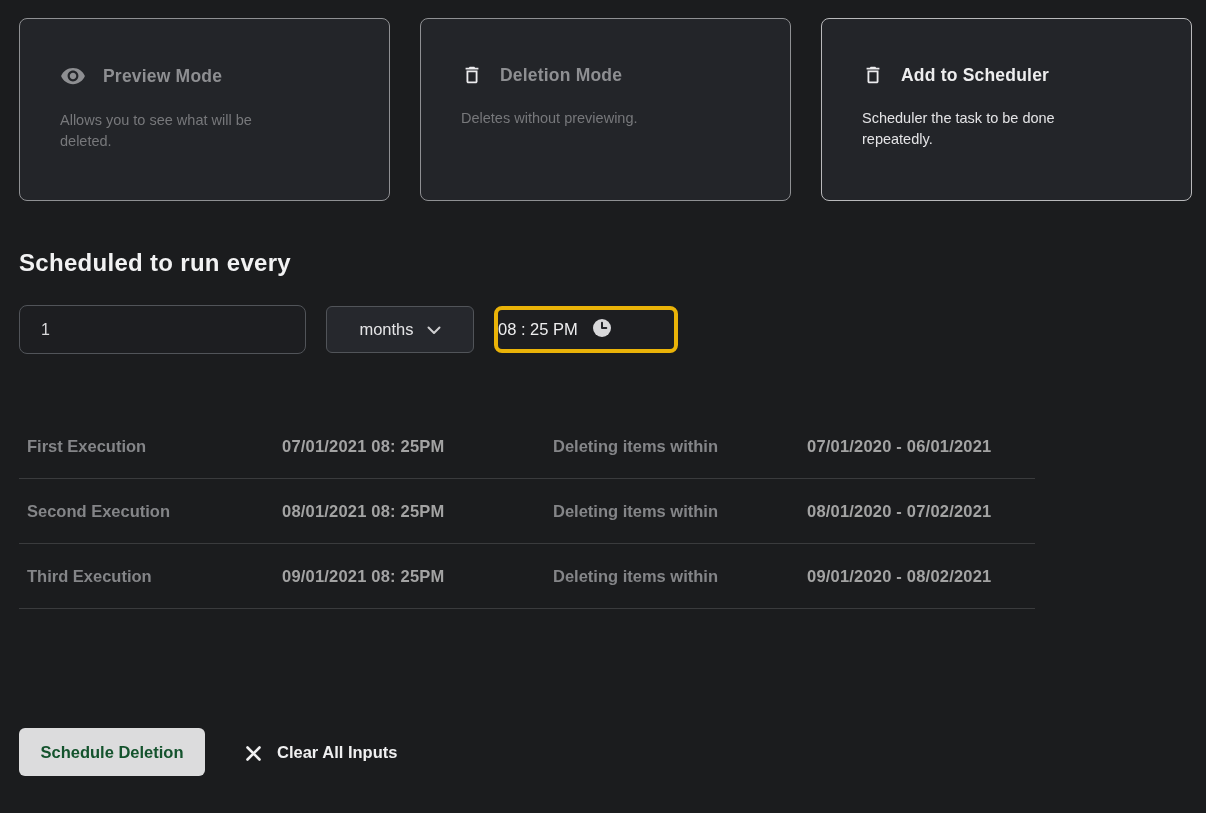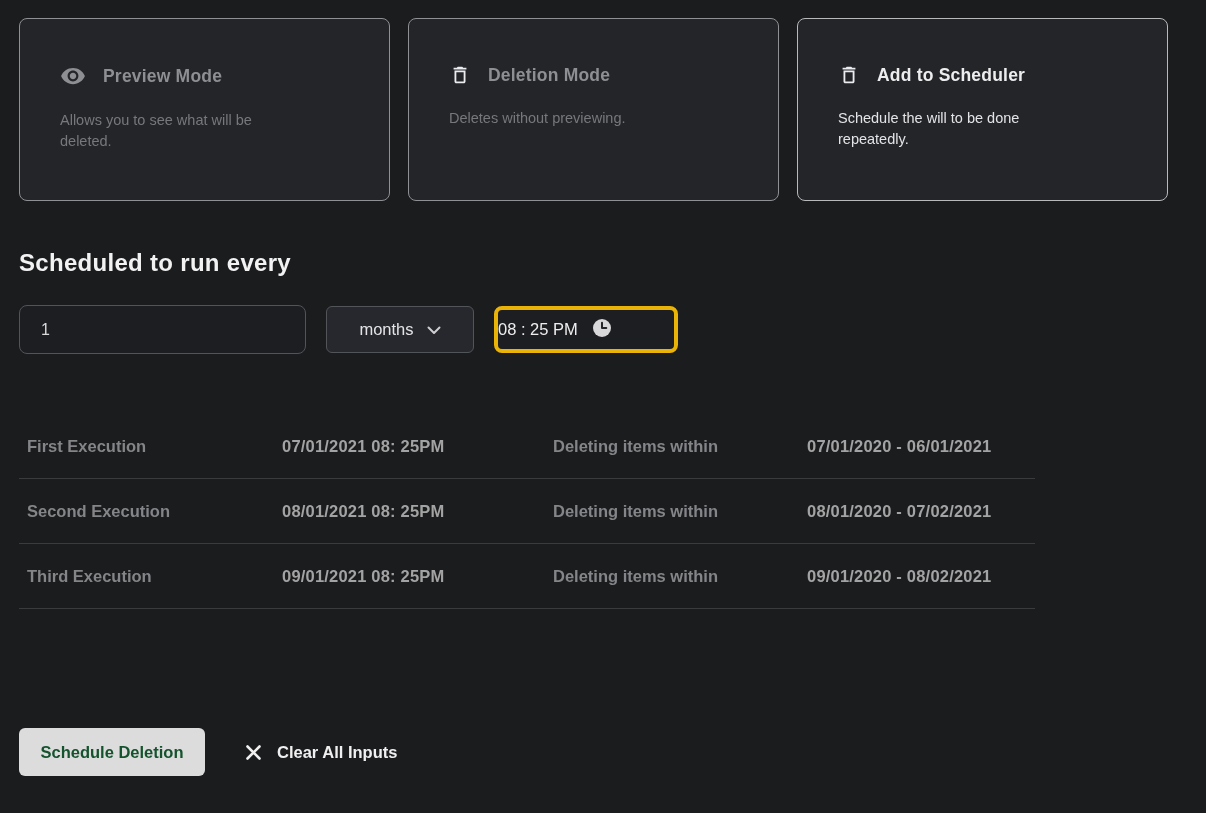--- a/index.html
+++ b/index.html
@@ -5,21 +5,21 @@
   html,body{margin:0;padding:0;}
   body{
     width:1206px;height:813px;overflow:hidden;
     background:#1b1c1e;
     font-family:"Liberation Sans","DejaVu Sans",sans-serif;
     -webkit-font-smoothing:antialiased;
   }
   .page{padding:18px 0 0 19px;}
 
   
-  .mode-cards{display:flex;gap:18px;border-radius:13px;}
+  .mode-cards{display:flex;gap:30px;border-radius:13px;}
   .mode-card{
     box-sizing:border-box;width:371px;height:183px;
     background:#232529;border:1px solid #8f9093;border-radius:8px;
     padding:44px 28px 0 40px;cursor:pointer;
   }
   .mode-card.active{border-color:#b9b9bb;}
   .card-head{display:flex;align-items:center;gap:17px;}
   .card-head .icon{display:flex;align-items:center;}
   .icon-muted svg path{fill:#8e8f92;}
   .icon-bright svg path{fill:#ececee;}
@@ -64,21 +64,21 @@
   .exec-datetime,.exec-range{color:#a3a3a3;font-weight:700;font-size:16.5px;letter-spacing:.2px;}
 
   
   .actions{margin-top:119px;display:flex;align-items:center;}
   .schedule-btn{
     width:186px;height:48px;background:#dcdcdd;color:#14532d;
     border:none;border-radius:6px;font-size:16.5px;font-weight:700;cursor:pointer;
     font-family:"Liberation Sans","DejaVu Sans",sans-serif;
   }
   .clear-btn{
-    display:flex;align-items:center;gap:15px;margin-left:40px;cursor:pointer;
+    display:flex;align-items:flex-end;gap:15px;margin-left:40px;cursor:pointer;
     color:#f0f0f1;font-weight:700;font-size:16.5px;
   }
   .clear-btn .icon{display:flex;align-items:center;}
 </style>
 </head>
 <body>
 
 <div class="page">
 
   <div class="mode-cards">
@@ -109,21 +109,21 @@
 
     <div class="mode-card active">
       <div class="card-head">
         <span class="icon icon-bright">
           <svg width="22" height="24" viewBox="0 0 24 24">
               <path d="M16 9v10H8V9h8m-1.5-6h-5l-1 1H5v2h14V4h-3.5l-1-1zM18 7H6v12c0 1.1.9 2 2 2h8c1.1 0 2-.9 2-2V7z"></path>
             </svg>
         </span>
         <span class="card-title">Add to Scheduler</span>
       </div>
-      <p class="card-desc">Schedule the will to be done repeatedly.</p>
+      <p class="card-desc">Scheduler the task to be done repeatedly.</p>
     </div>
 
   </div>
 
   <h2 class="section-heading">Scheduled to run every</h2>
 
   <div class="controls">
     <input class="interval-input" type="text" value="1" style="">
     <div class="unit-select">
       <span>months</span>

